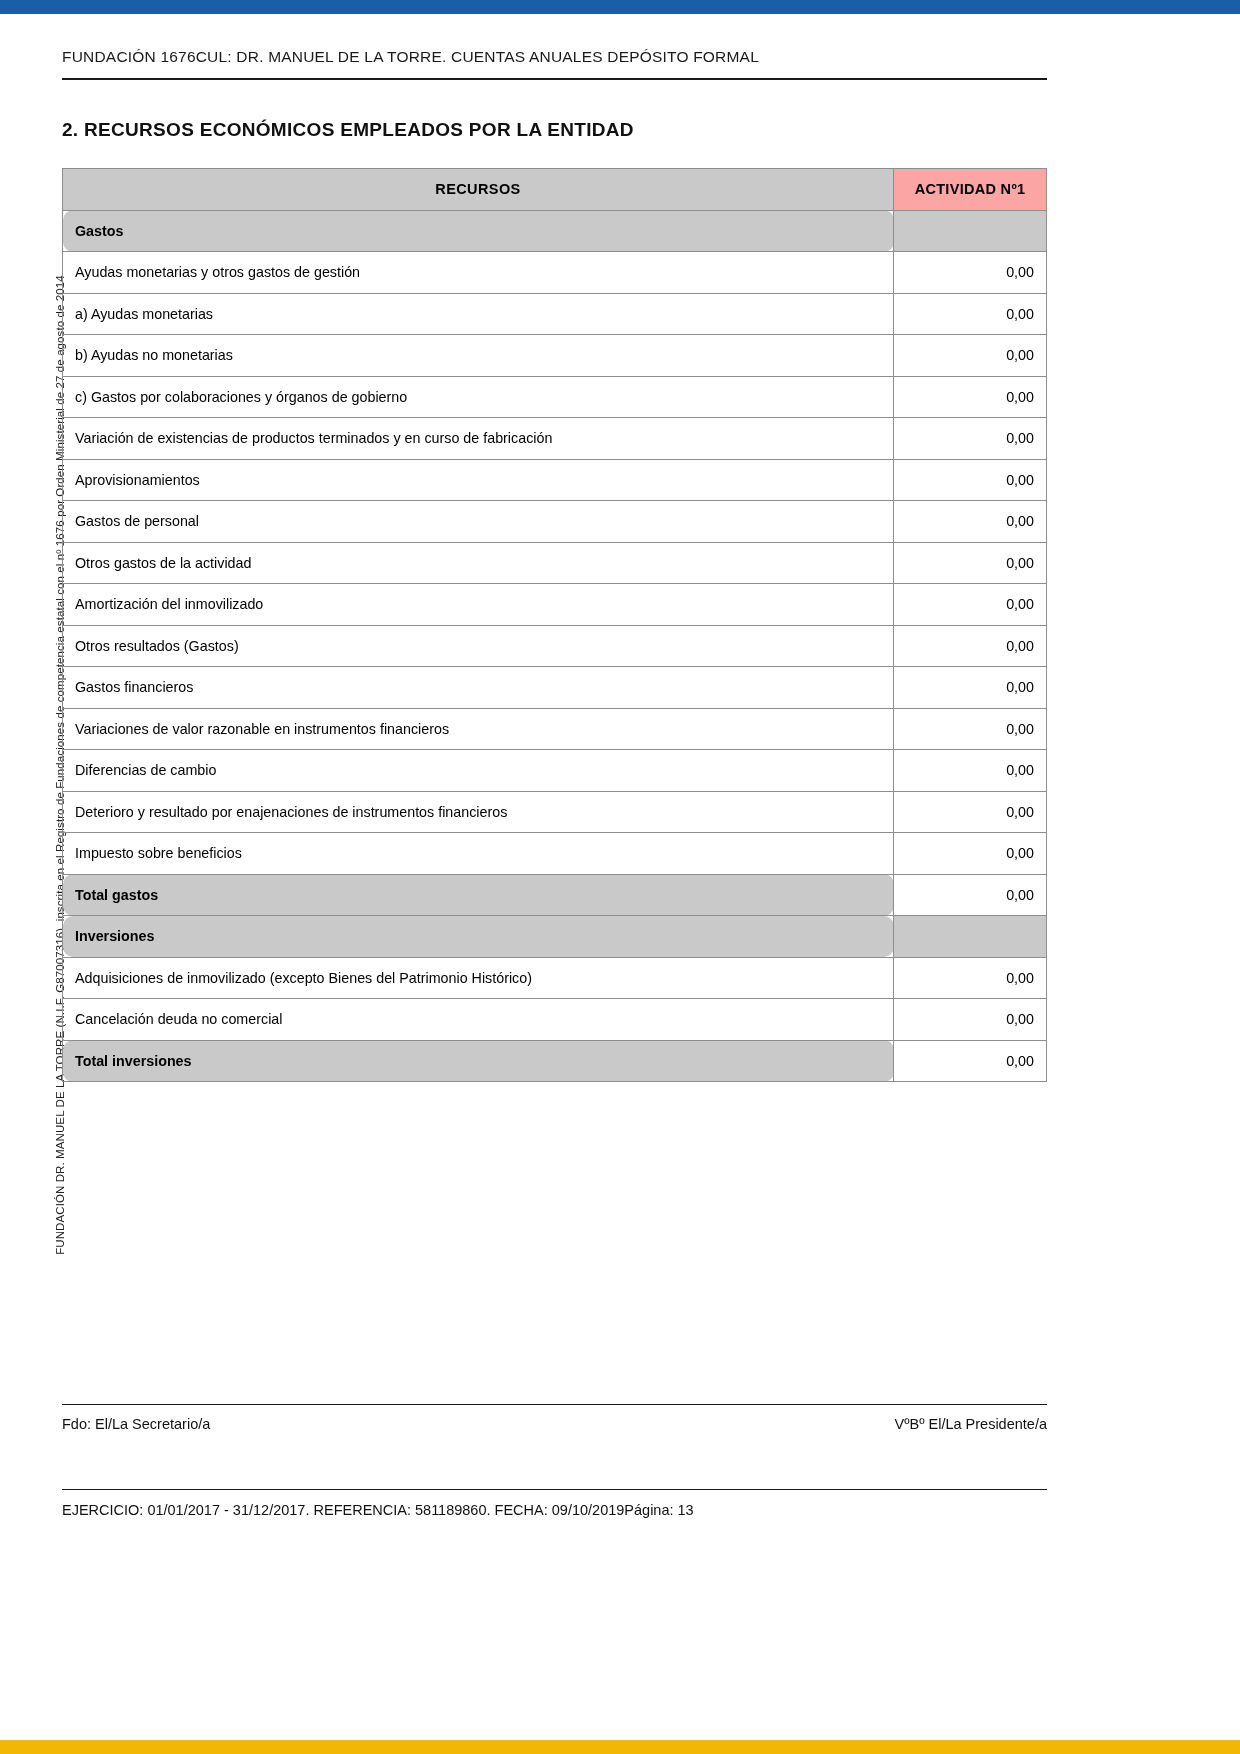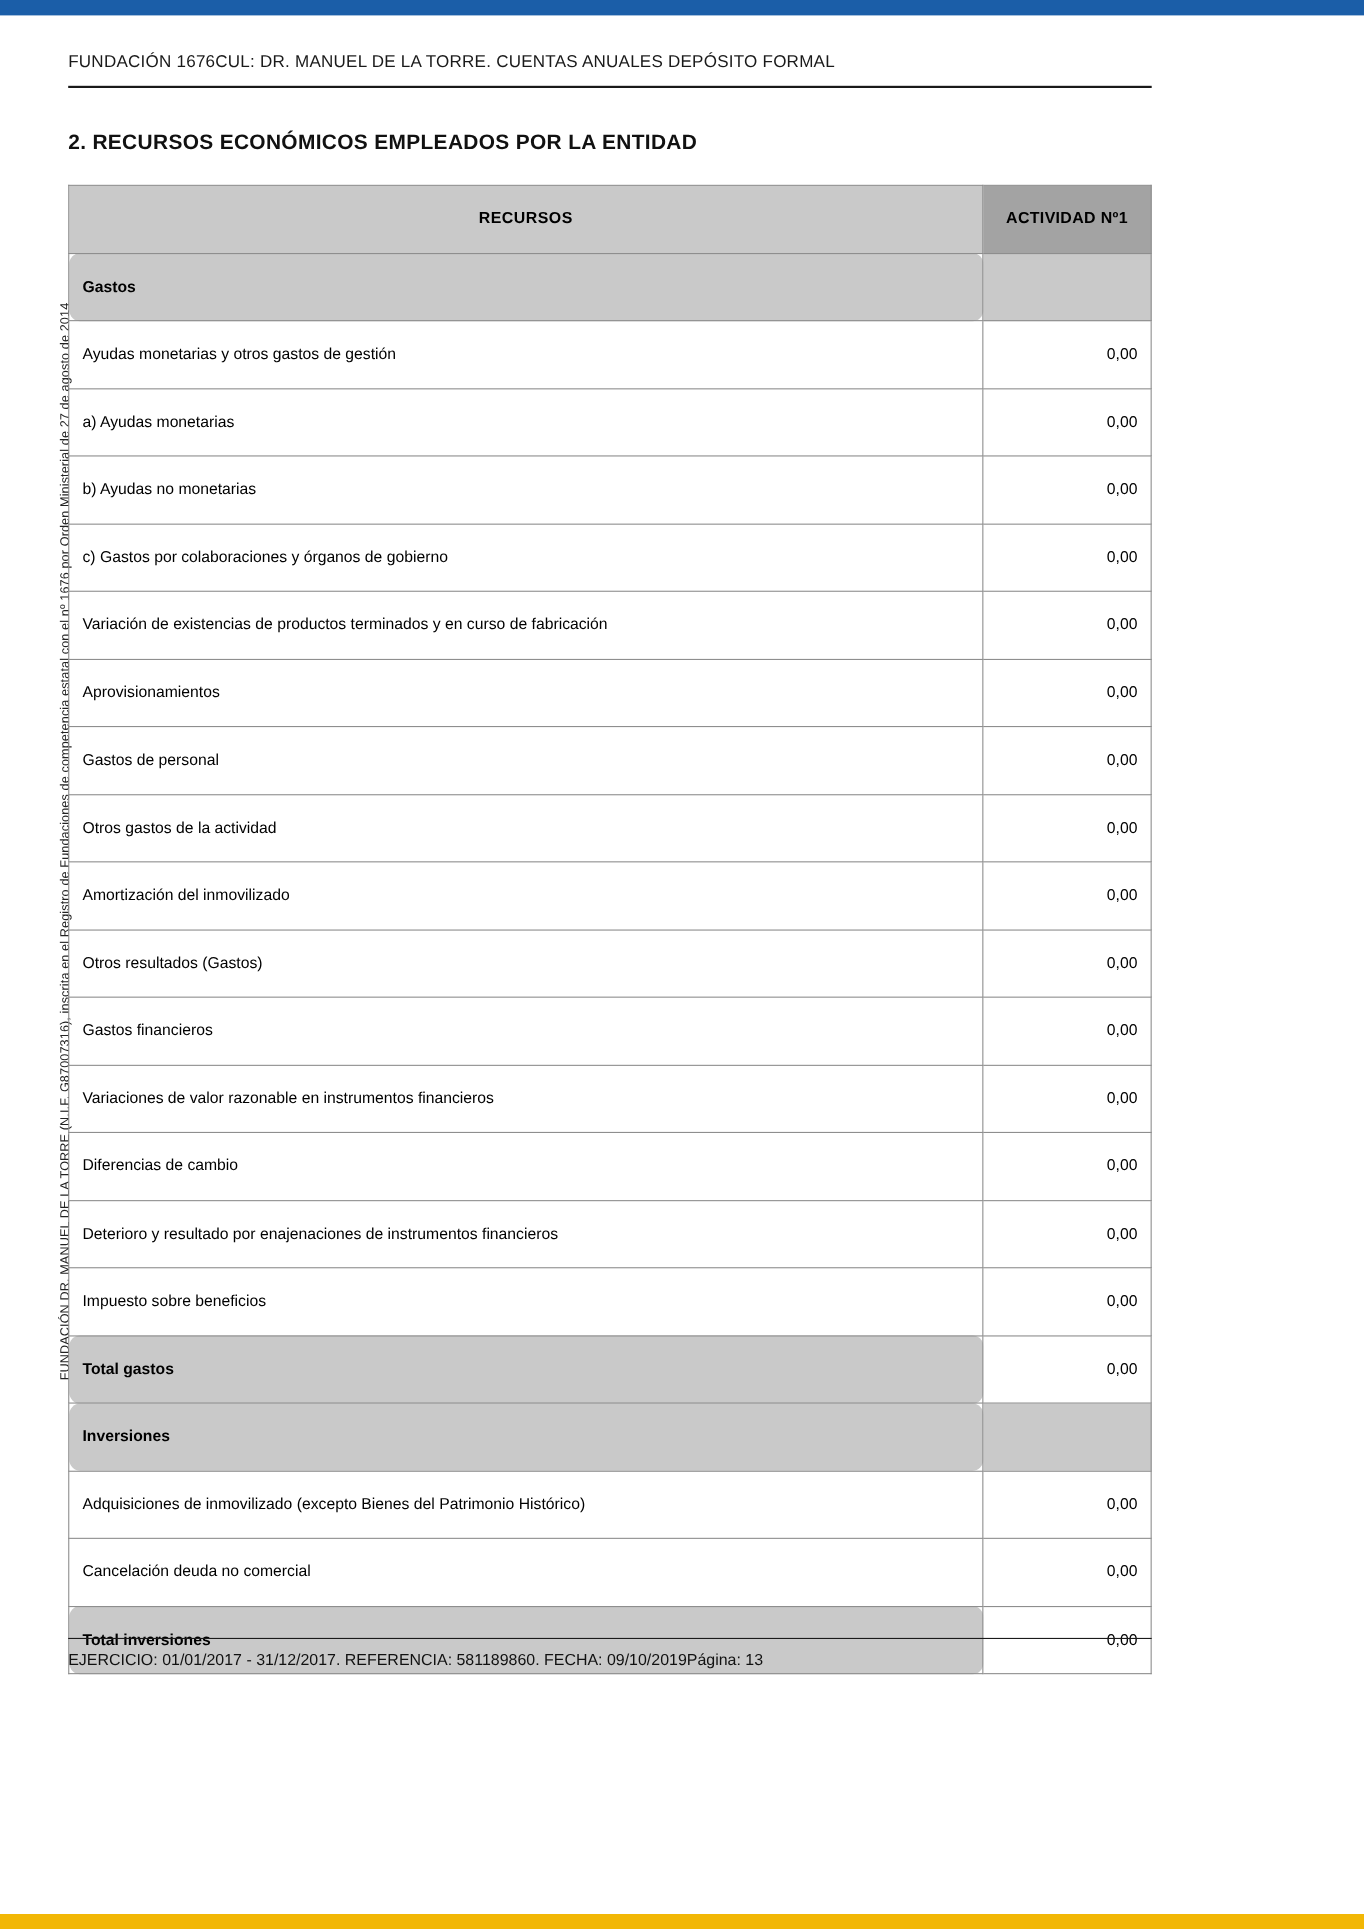--- a/index.html
+++ b/index.html
@@ -79,33 +79,33 @@
   table.resources {
     position: absolute;
     left: 62px;
     top: 154px;
     width: 985px;
     border-collapse: collapse;
     font-size: 14.3px;
   }
   table.resources td, table.resources th {
     border: 1px solid #8e8e8e;
-    padding: 12px 12px;
+    padding: 2px 12px;
     height: 36.5px;
     vertical-align: middle;
   }
   th.col-recursos {
     background: #c9c9c9;
     text-align: center;
     font-weight: bold;
     font-size: 14.5px;
     letter-spacing: 0.4px;
   }
   th.col-actividad {
-    background: #a3a3a3;
+    background: #fca5a5;
     text-align: center;
     font-weight: bold;
     font-size: 14.5px;
     letter-spacing: 0.3px;
     width: 128px;
   }
   tr.group td {
     background: #c9c9c9;
     font-weight: bold;
     font-size: 14.3px;
@@ -274,20 +274,27 @@
           <td class="label">Cancelación deuda no comercial</td>
           <td class="value">0,00</td>
         </tr>
         <tr class="total">
           <td class="label">Total inversiones</td>
           <td class="value">0,00</td>
         </tr>
       </tbody>
   </table>
 
+  <div class="signature">
+    <div class="signature-rule"></div>
+    <div class="signature-row">
+      <span>Fdo: El/La Secretario/a</span>
+      <span>VºBº El/La Presidente/a</span>
+    </div>
+  </div>
 
   <div class="footer">
     <div class="footer-rule"></div>
     <div class="footer-row">
       <span>EJERCICIO: 01/01/2017 - 31/12/2017. REFERENCIA: 581189860. FECHA: 09/10/2019</span>
       <span>Página: 13</span>
     </div>
   </div>
 
 </div>

